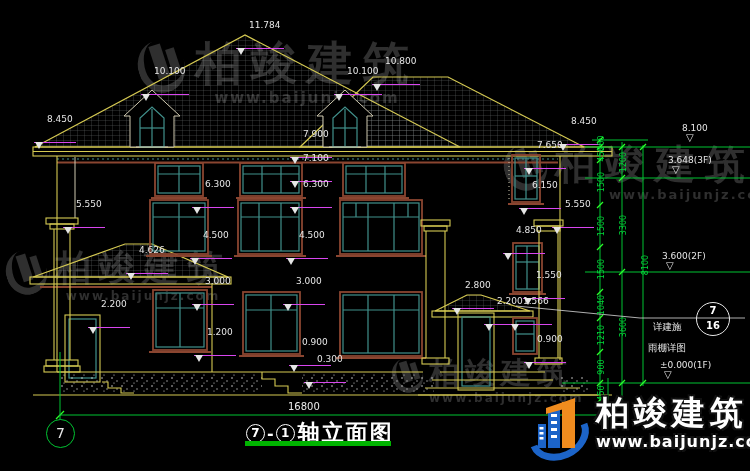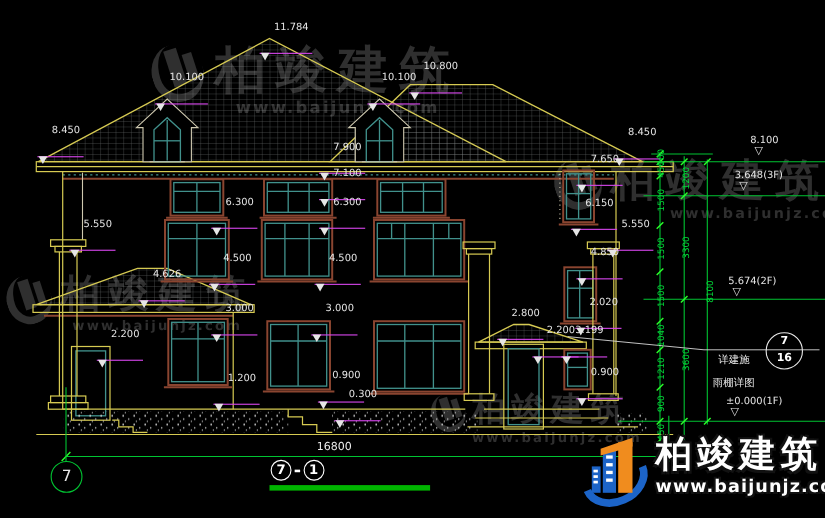--- a/index.html
+++ b/index.html
@@ -309,35 +309,35 @@
       <div class="ann dim" style="left: 290px; top: 154px;">7.100</div>
       <div class="ann dim" style="left: 524px; top: 141px;">7.650</div>
       <div class="ann dim" style="left: 192px; top: 180px;">6.300</div>
       <div class="ann dim" style="left: 290px; top: 180px;">6.300</div>
       <div class="ann dim" style="left: 519px; top: 181px;">6.150</div>
       <div class="ann dim" style="left: 63px; top: 200px;">5.550</div>
       <div class="ann dim" style="left: 552px; top: 200px;">5.550</div>
       <div class="ann dim" style="left: 126px; top: 246px;">4.626</div>
       <div class="ann dim" style="left: 190px; top: 231px;">4.500</div>
       <div class="ann dim" style="left: 286px; top: 231px;">4.500</div>
-      <div class="ann dim" style="left: 524px; top: 226px;">4.850</div>
-      <div class="ann dim" style="left: 523px; top: 271px;">2.020</div>
+      <div class="ann dim" style="left: 503px; top: 226px;">4.850</div>
+      <div class="ann dim" style="left: 523px; top: 271px;">1.550</div>
       <div class="ann dim" style="left: 192px; top: 277px;">3.000</div>
       <div class="ann dim" style="left: 283px; top: 277px;">3.000</div>
       <div class="ann dim" style="left: 452px; top: 281px;">2.800</div>
       <div class="ann dim" style="left: 88px; top: 300px;">2.200</div>
       <div class="ann dim" style="left: 484px; top: 297px;">2.200</div>
-      <div class="ann dim" style="left: 510px; top: 297px;">3.199</div>
-      <div class="ann dim" style="left: 194px; top: 328px; margin-top: 12px;">1.200</div>
+      <div class="ann dim" style="left: 510px; top: 297px;">1.566</div>
+      <div class="ann dim" style="left: 194px; top: 328px;">1.200</div>
       <div class="ann dim" style="left: 289px; top: 338px;">0.900</div>
       <div class="ann dim" style="left: 524px; top: 335px;">0.900</div>
       <div class="ann dim" style="left: 304px; top: 355px;">0.300</div>
       <div class="ann level" style="left: 678px; top: 124px;">8.100</div>
       <div class="ann level" style="left: 664px; top: 156px;">3.648(3F)</div>
-      <div class="ann level" style="left: 658px; top: 252px;">5.674(2F)</div>
+      <div class="ann level" style="left: 658px; top: 252px;">3.600(2F)</div>
       <div class="ann level" style="left: 656px; top: 361px;">±0.000(1F)</div>
       <div class="ann vdim" style="left: 602px; top: 143px;">200</div>
       <div class="ann vdim" style="left: 602px; top: 154px;">450</div>
       <div class="ann vdim" style="left: 602px; top: 182px;">1500</div>
       <div class="ann vdim" style="left: 602px; top: 226px;">1500</div>
       <div class="ann vdim" style="left: 602px; top: 269px;">1500</div>
       <div class="ann vdim" style="left: 602px; top: 305px;">1040</div>
       <div class="ann vdim" style="left: 602px; top: 335px;">1210</div>
       <div class="ann vdim" style="left: 602px; top: 367px;">900</div>
       <div class="ann vdim" style="left: 602px; top: 393px;">450</div>
@@ -354,20 +354,21 @@
     <div class="n1">7</div>
     <div class="n2">16</div>
   </div>
 
   <div class="bubble">7</div>
 
   <div class="title">
     <span class="circ">7</span>
     <span class="dash">-</span>
     <span class="circ">1</span>
+    <span class="txt">轴立面图</span>
   </div>
   <div class="title-underline"></div>
 
   <div class="brand">
     <span class="brand-icon">
       <svg width="66" height="72" viewBox="0 0 66 72">
         <path d="M8 52 A26 20 -25 1 0 58 30" fill="none" stroke="#1c64c8" stroke-width="7"></path>
         <rect x="22" y="14" width="12" height="40" fill="#1c64c8"></rect>
         <rect x="36" y="8" width="13" height="46" fill="#f08c1e"></rect>
         <polygon points="20,14 49,4 49,12 20,20" fill="#f08c1e"></polygon>

